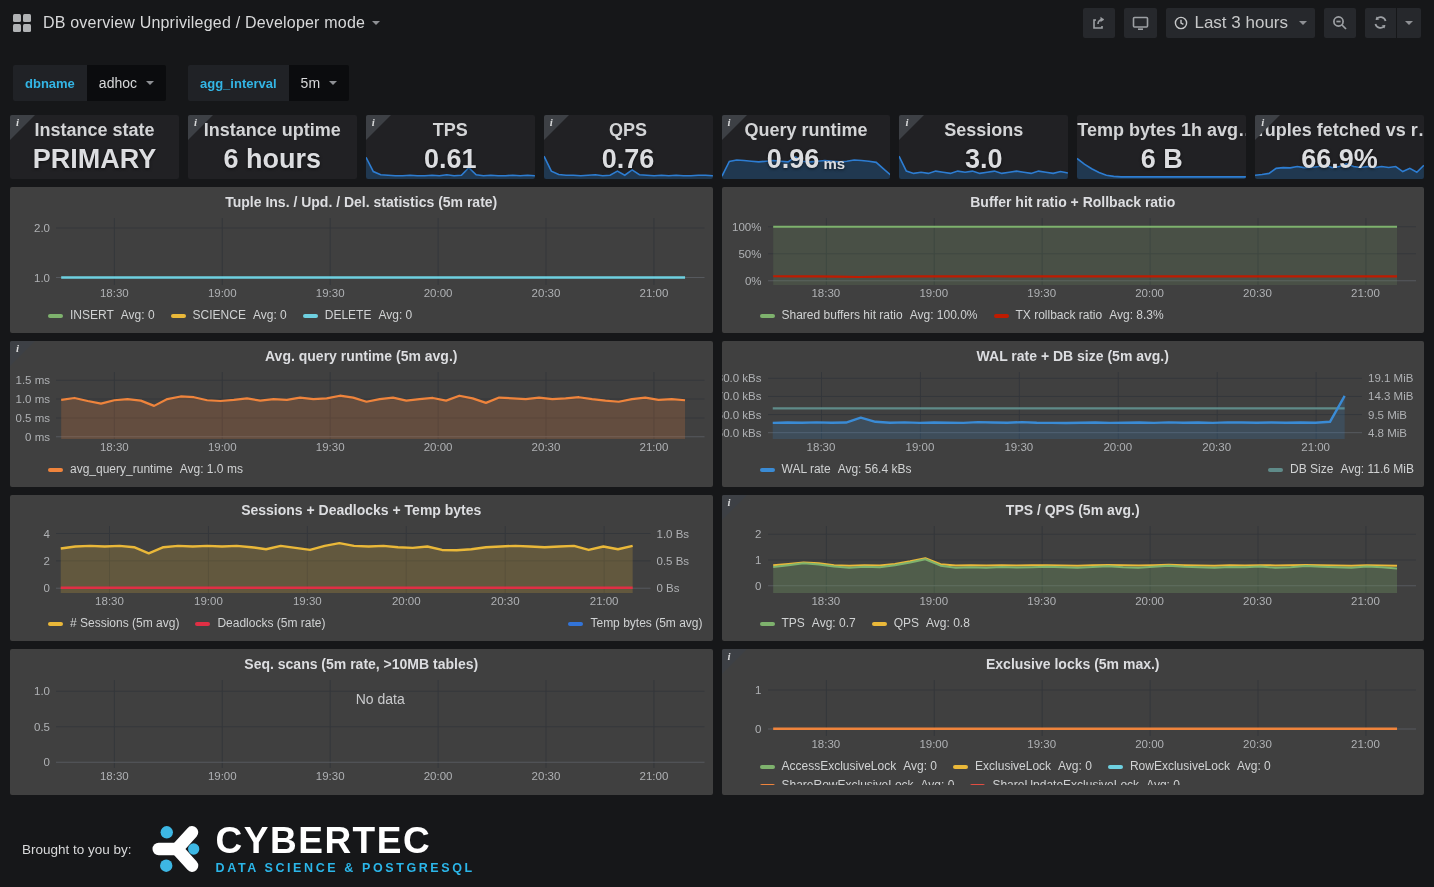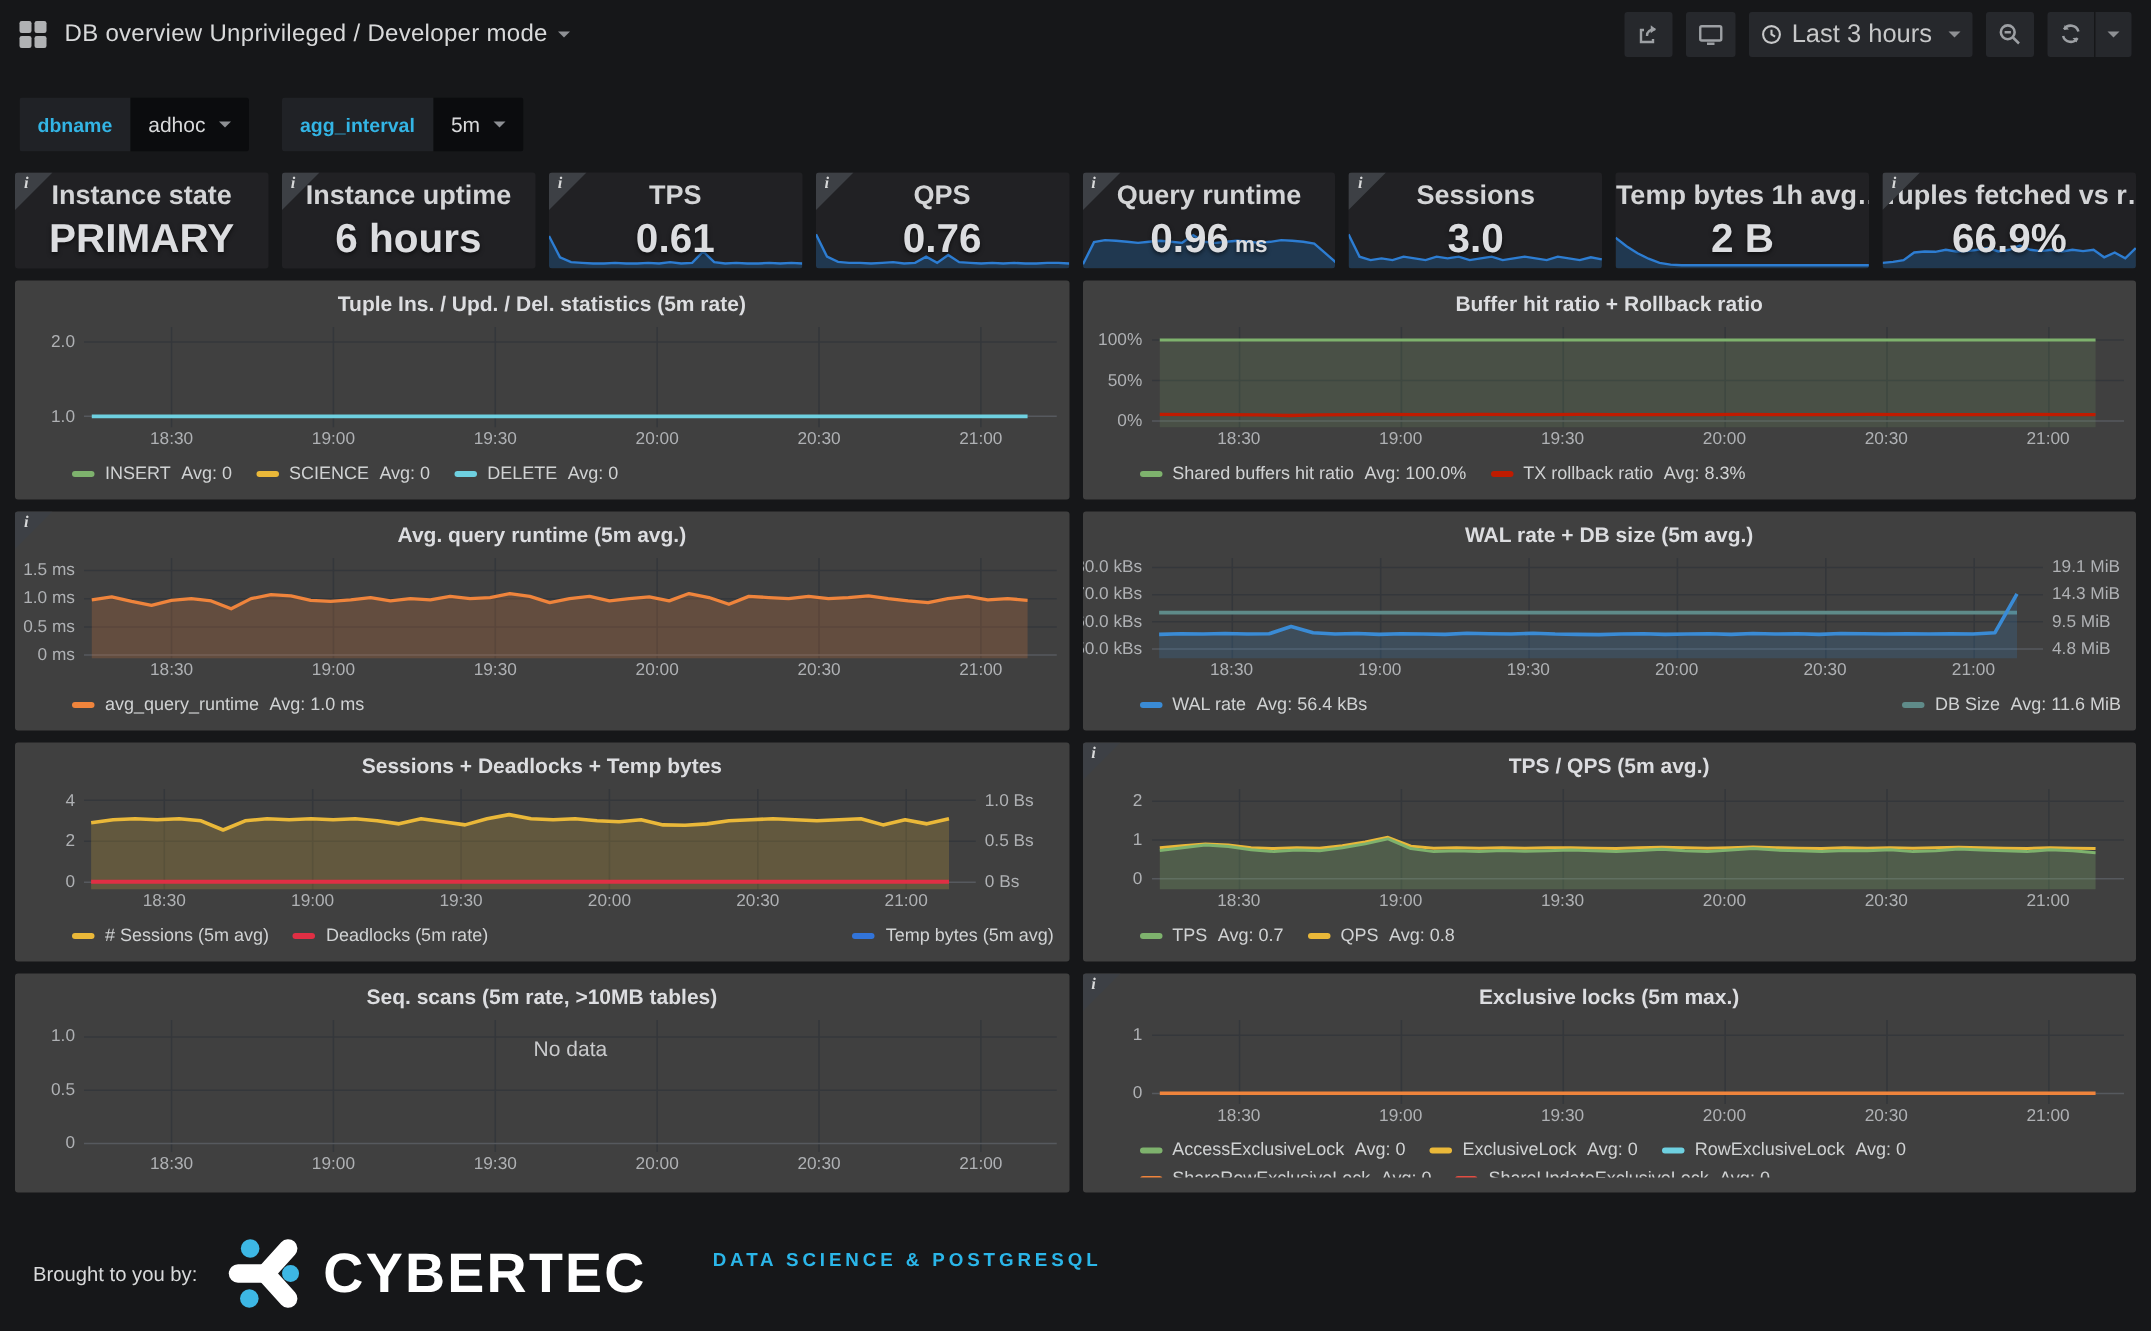--- a/index.html
+++ b/index.html
@@ -73,21 +73,21 @@
   .legend .spacer { margin-left:auto; }
   .li { display:flex; align-items:center; cursor:pointer; white-space:nowrap; }
   .li .dash { width:15px; height:4px; border-radius:2px; margin-right:7px; flex:none; }
   .li .avg { margin-left:7px; }
   .legend-clip { max-height:28px; overflow:hidden; }
 
   
   .footer { display:flex; align-items:center; margin:26px 0 0 22px; gap:16px; }
   .credit { font-size:13.5px; color:#d8d9da; }
   .cyb-logo { display:flex; align-items:center; gap:10px; cursor:pointer; }
-  .cyb-text { display:flex; flex-direction:row;gap:44px; }
+  .cyb-text { display:flex; flex-direction:column; }
   .cyb-word { font-size:37px; font-weight:700; color:#ffffff; letter-spacing:1.5px; line-height:36px; }
   .cyb-tag { font-size:12.5px; font-weight:700; color:#2bb6e9; letter-spacing:2.6px; margin-top:2px; }
 </style>
 </head>
 <body>
 
 <div class="topbar">
   <span class="grid-icon">
       <span></span>
       <span></span>
@@ -236,21 +236,21 @@
       <div class="stat-spark">
         <svg viewBox="0 0 100 26" preserveAspectRatio="none">
           <polygon points="0.00,3.15 4.35,18.10 8.70,20.40 13.04,19.25 17.39,20.40 21.74,18.10 26.09,19.25 30.43,20.40 34.78,18.10 39.13,19.25 43.48,18.10 47.83,20.40 52.17,19.25 56.52,18.10 60.87,20.40 65.22,19.25 69.57,18.10 73.91,19.25 78.26,20.40 82.61,18.10 86.96,19.25 91.30,20.40 95.65,18.56 100.00,19.94 100,26 0,26" fill="rgba(31,120,193,0.28)"></polygon>
           <polyline points="0.00,3.15 4.35,18.10 8.70,20.40 13.04,19.25 17.39,20.40 21.74,18.10 26.09,19.25 30.43,20.40 34.78,18.10 39.13,19.25 43.48,18.10 47.83,20.40 52.17,19.25 56.52,18.10 60.87,20.40 65.22,19.25 69.57,18.10 73.91,19.25 78.26,20.40 82.61,18.10 86.96,19.25 91.30,20.40 95.65,18.56 100.00,19.94" fill="none" stroke="#2d7dd2" stroke-width="1.6" vector-effect="non-scaling-stroke"></polyline>
         </svg>
       </div>
     </div>
     <div class="stat">
       <div class="stat-title">Temp bytes 1h avg…</div>
       <div class="stat-value">
-        <span>2 B</span>
+        <span>6 B</span>
       </div>
       <div class="stat-spark">
         <svg viewBox="0 0 100 26" preserveAspectRatio="none">
           <polygon points="0.00,5.45 4.35,11.20 8.70,15.80 13.04,19.48 17.39,22.24 21.74,23.39 26.09,23.85 30.43,23.85 34.78,23.85 39.13,23.85 43.48,23.85 47.83,23.85 52.17,23.85 56.52,23.85 60.87,23.85 65.22,23.85 69.57,23.85 73.91,23.85 78.26,23.85 82.61,23.85 86.96,23.85 91.30,23.85 95.65,23.85 100.00,23.85 100,26 0,26" fill="rgba(31,120,193,0.28)"></polygon>
           <polyline points="0.00,5.45 4.35,11.20 8.70,15.80 13.04,19.48 17.39,22.24 21.74,23.39 26.09,23.85 30.43,23.85 34.78,23.85 39.13,23.85 43.48,23.85 47.83,23.85 52.17,23.85 56.52,23.85 60.87,23.85 65.22,23.85 69.57,23.85 73.91,23.85 78.26,23.85 82.61,23.85 86.96,23.85 91.30,23.85 95.65,23.85 100.00,23.85" fill="none" stroke="#2d7dd2" stroke-width="1.6" vector-effect="non-scaling-stroke"></polyline>
         </svg>
       </div>
     </div>
     <div class="stat">
       <div class="info-corner">

